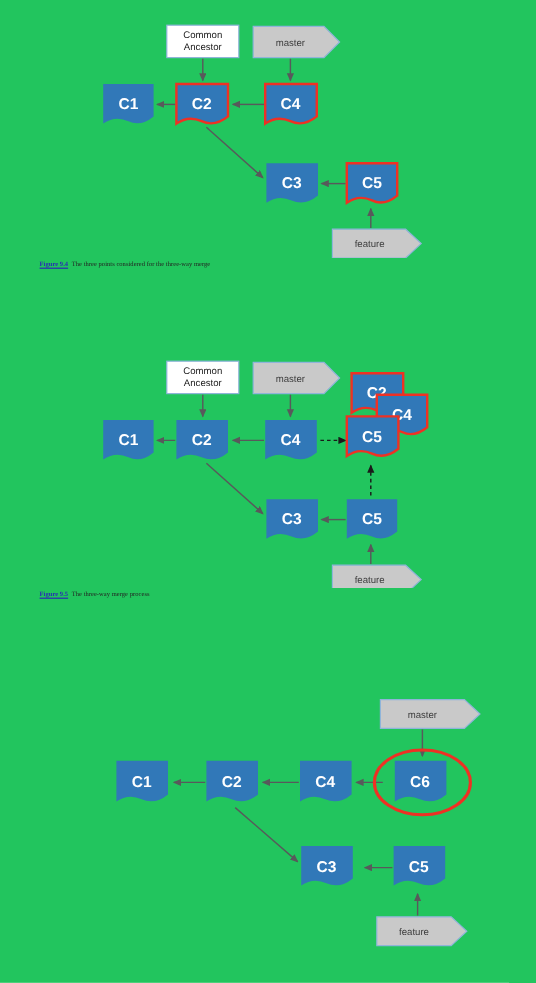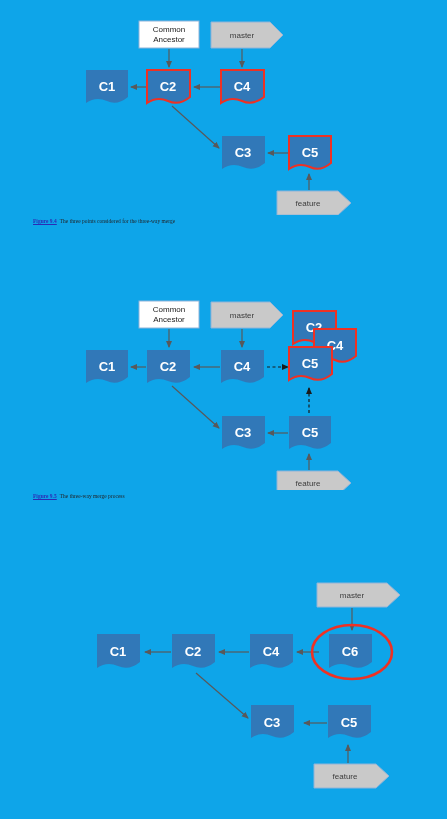--- a/index.html
+++ b/index.html
@@ -10,21 +10,21 @@
   body {
     width: 447px;
     height: 819px;
     position: relative;
     font-family: "Liberation Sans", sans-serif;
     overflow: hidden;
   }
   .page {
     position: absolute;
     inset: 0;
-    background: #0ea5e9;
+    background: #22c55e;
   }
   .figure-block {
     position: absolute;
     left: 0;
     width: 447px;
   }
   .fig-svg {
     display: block;
   }
   .caption {

